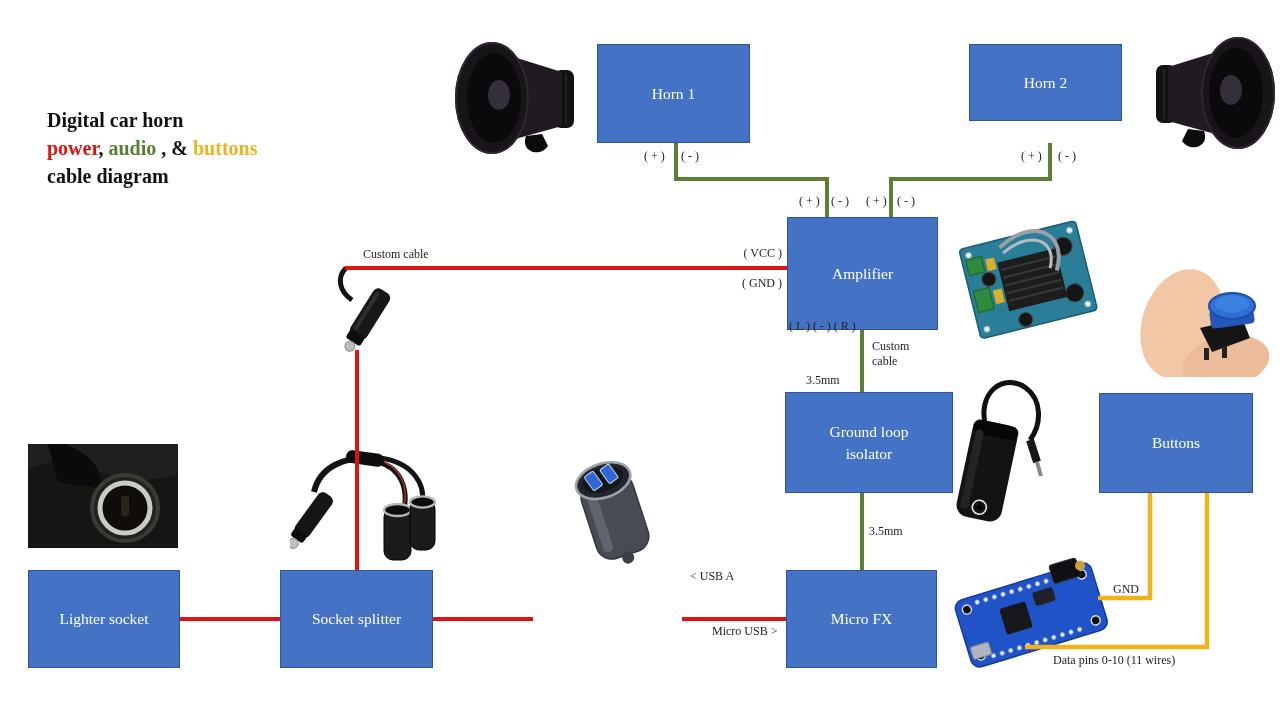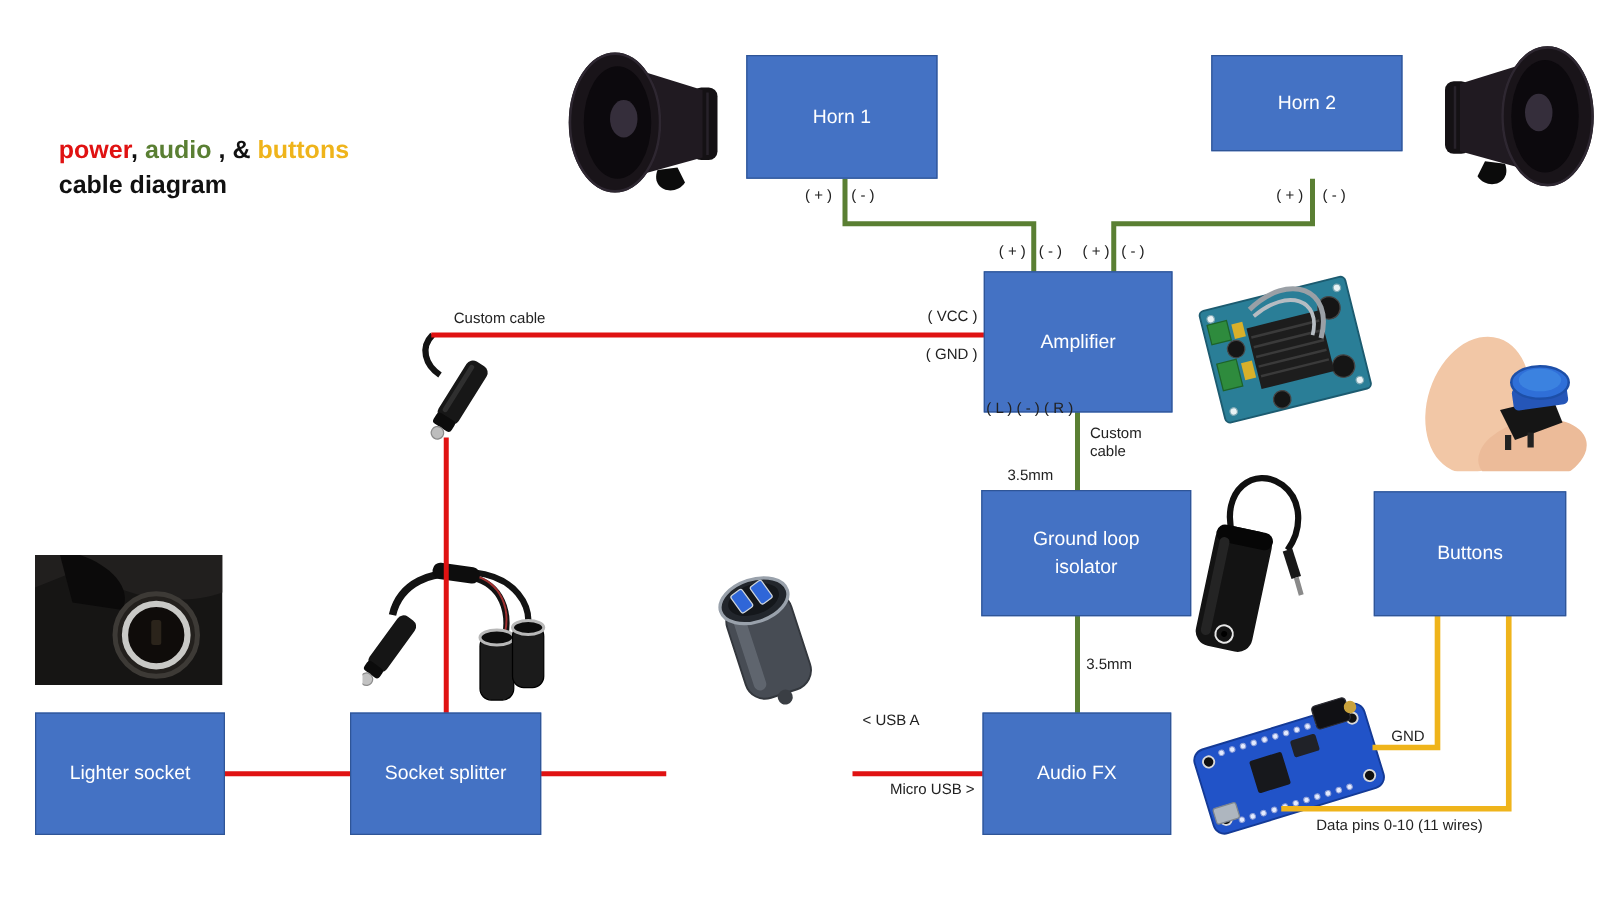--- a/index.html
+++ b/index.html
@@ -1,21 +1,21 @@
 <!DOCTYPE html>
 <html style="--box-fill: #4472C4; --box-border: #2F5597; --box-text: #FFFFFF; --power: #E01212; --audio: #5A7F33; --buttons: #EFB41B; --label-text: #222222;"><head>
 <meta charset="utf-8">
 <style>
   :root{
     --box-fill:#4472C4; --box-border:#2F5597; --box-text:#FFFFFF;
     --power:#E01212; --audio:#5A7F33; --buttons:#EFB41B; --label-text:#222222;
   }
   html,body{margin:0;padding:0;background:#ffffff;}
   .canvas{position:relative;width:1280px;height:720px;background:#ffffff;overflow:hidden;
-          font-family:Liberation Sans, sans-serif;}
+          font-family:Liberation Serif, serif;}
   .node{position:absolute;background:var(--box-fill);border:1.5px solid var(--box-border);
         color:var(--box-text);display:flex;flex-direction:column;align-items:center;justify-content:center;
         font-size:15.5px;line-height:1.4;text-align:center;box-sizing:border-box;}
   .pin-label{position:absolute;font-size:12px;color:var(--label-text);white-space:nowrap;}
   .pin-label.wrap{white-space:normal;line-height:1.25;}
   .pin-label.right{text-align:right;}
   .title{position:absolute;left:47px;top:106px;font-size:20px;font-weight:700;line-height:28px;color:#111;}
   .title .c-power{color:var(--power);}
   .title .c-audio{color:var(--audio);}
   .title .c-buttons{color:var(--buttons);}
@@ -220,21 +220,21 @@
     <span>Amplifier</span>
   </div>
   <div class="node" style="left:785px;top:392px;width:168px;height:101px">
     <span>Ground loop</span>
     <span>isolator</span>
   </div>
   <div class="node" style="left:1099px;top:393px;width:154px;height:100px">
     <span>Buttons</span>
   </div>
   <div class="node" style="left:786px;top:570px;width:151px;height:98px">
-    <span>Audio FX</span>
+    <span>Micro FX</span>
   </div>
   <div class="node" style="left:280px;top:570px;width:153px;height:98px">
     <span>Socket splitter</span>
   </div>
   <div class="node" style="left:28px;top:570px;width:152px;height:98px">
     <span>Lighter socket</span>
   </div>
 
   <div class="pin-label" style="left:644px;top:149px">( + )</div>
   <div class="pin-label" style="left:681px;top:149px">( - )</div>
@@ -250,17 +250,18 @@
   <div class="pin-label" style="left:363px;top:247px">Custom cable</div>
   <div class="pin-label wrap" style="left:872px;top:339px;width:52px">Custom cable</div>
   <div class="pin-label" style="left:806px;top:373px">3.5mm</div>
   <div class="pin-label" style="left:869px;top:524px">3.5mm</div>
   <div class="pin-label" style="left:690px;top:569px">&lt; USB A</div>
   <div class="pin-label" style="left:712px;top:624px">Micro USB &gt;</div>
   <div class="pin-label" style="left:1113px;top:582px">GND</div>
   <div class="pin-label" style="left:1053px;top:653px">Data pins 0-10 (11 wires)</div>
 
   <div class="title">
+    <div>Digital car horn</div>
     <div><span class="c-power">power</span><span>, </span><span class="c-audio">audio</span><span> , &amp; </span><span class="c-buttons">buttons</span></div>
     <div>cable diagram</div>
   </div>
 
 </div>
 
 </body></html>

